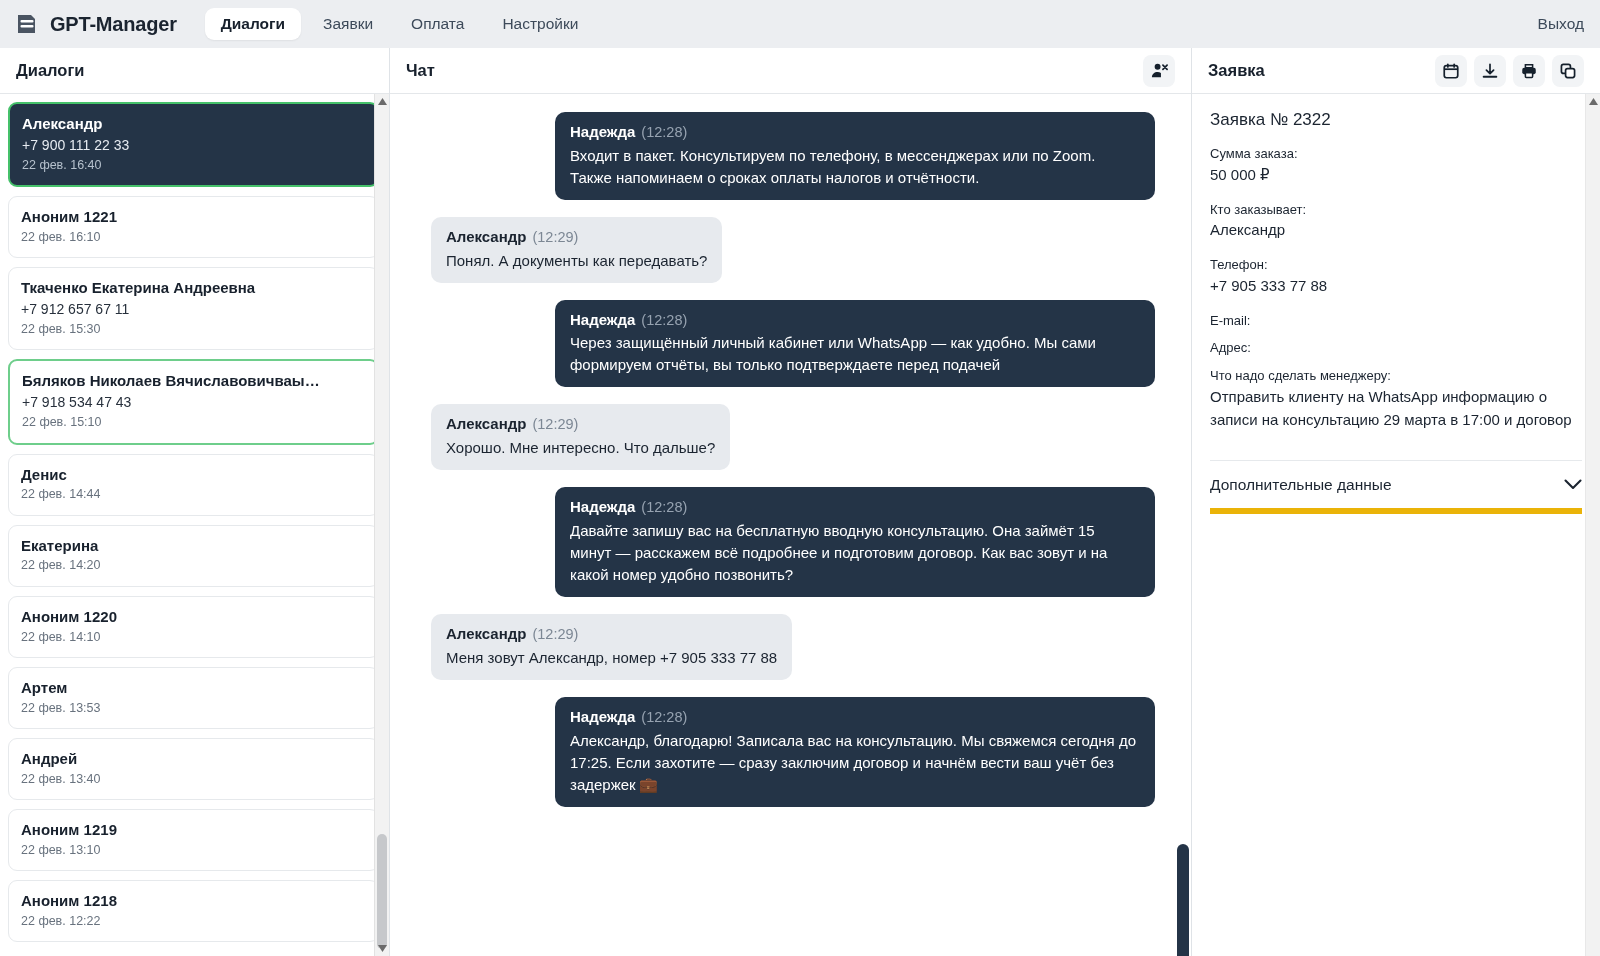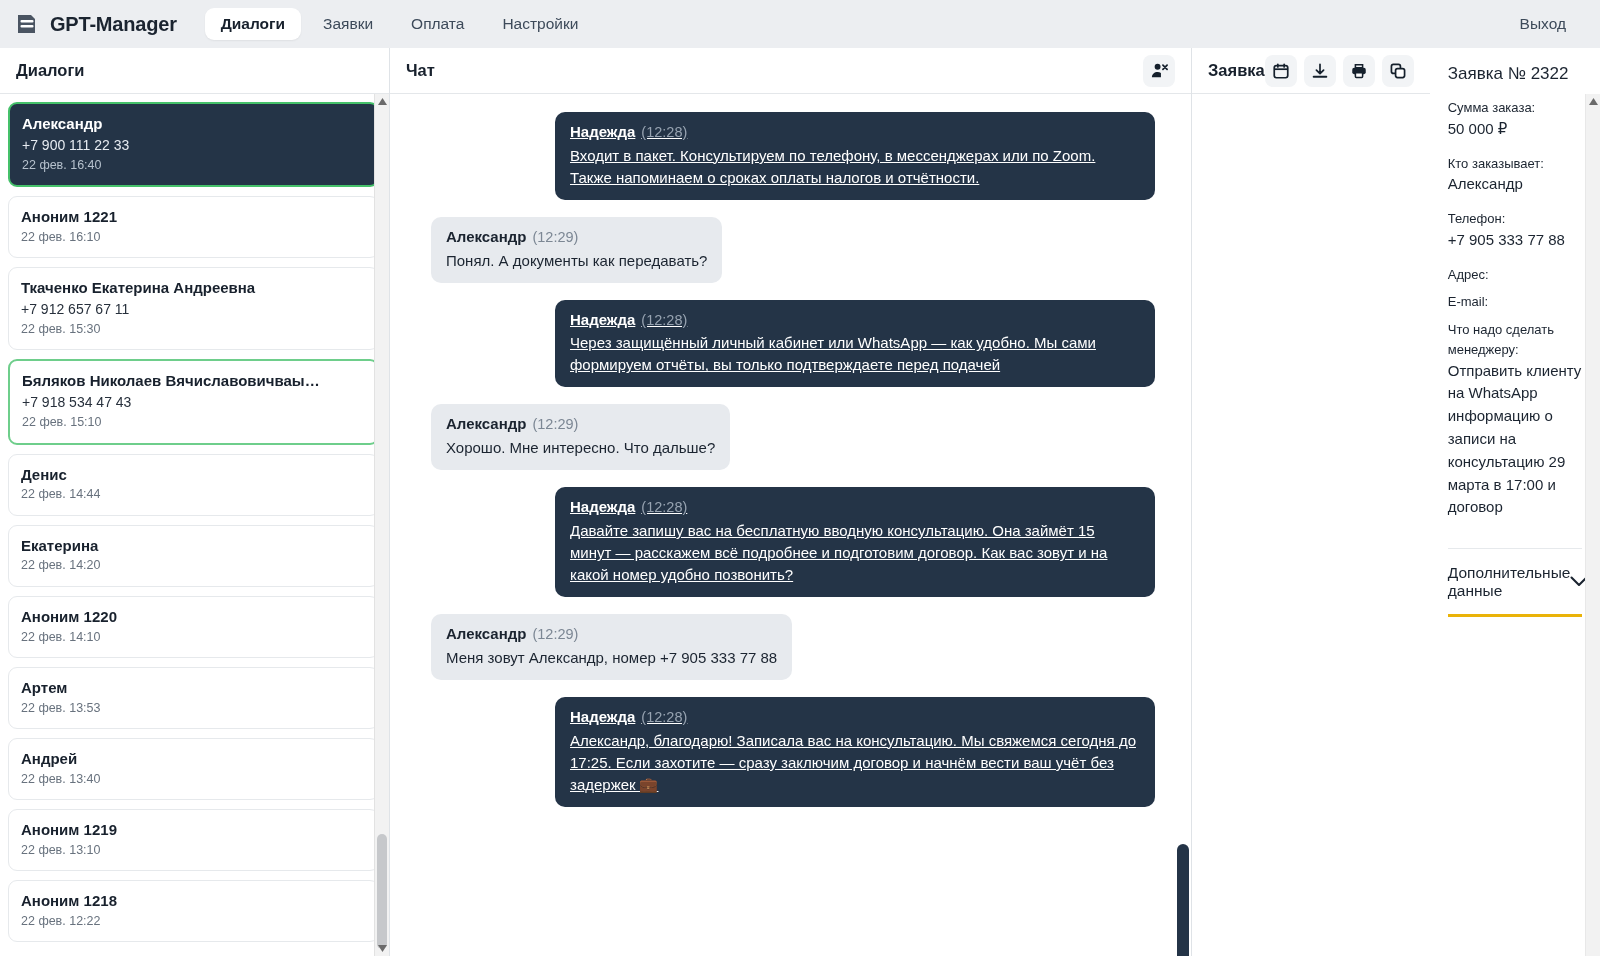--- a/index.html
+++ b/index.html
@@ -12,21 +12,21 @@
     background: #eceef1;
     color: #1e2a38;
   }
 
   
   .topbar {
     height: 48px;
     background: #eceef1;
     display: flex;
     align-items: center;
-    padding: 0 34px 0 14px;
+    padding: 0 16px 0 14px;
     position: relative;
   }
   .brand {
     display: flex;
     align-items: center;
     gap: 10px;
     margin-right: 28px;
   }
   .brand-logo { width: 26px; height: 26px; display: block; }
   .brand-name {
@@ -201,21 +201,20 @@
     max-width: 600px;
   }
   .bubble.in {
     background: #e7eaee;
     color: #1b2430;
     margin-left: 27px;
   }
   .bubble.out {
     background: #243447;
     color: #ffffff;
-    text-decoration: underline;
   }
   .b-head { font-size: 15px; line-height: 1.5; margin-bottom: 1px; }
   .b-author { font-weight: bold; }
   .bubble.in .b-author { color: #1b2430; }
   .bubble.out .b-author { color: #ffffff; }
   .b-time { font-size: 14.5px; margin-left: 6px; }
   .bubble.in .b-time { color: #7c8794; }
   .bubble.out .b-time { color: #97a3b1; }
   .b-text { font-size: 15px; line-height: 1.47; }
 
@@ -230,21 +229,21 @@
     left: 2px; width: 12px;
     background: #243447;
     border-radius: 7px;
   }
 
   
   .col-request {
     width: 408px;
     background: #ffffff;
     display: flex;
-    flex-direction: row;
+    flex-direction: column;
     position: relative;
   }
   .req-head { justify-content: space-between; }
   .req-actions { display: flex; gap: 7px; }
   .req-body {
     flex: 1;
     overflow: hidden;
     padding: 0 18px;
   }
   .req-inner { border-bottom: 1px solid #e6e9ec; padding: 16px 0 16px 0; }
@@ -263,21 +262,21 @@
     font-size: 15px;
     color: #1b2430;
     line-height: 1.52;
   }
   .accordion {
     display: flex;
     align-items: center;
     justify-content: space-between;
     padding: 15px 0 14px 0;
     cursor: pointer;
-    border-bottom: 3px solid #eab308;
+    border-bottom: 6px solid #eab308;
   }
   .accordion-label { font-size: 15.5px; color: #1b2430; }
   .req-sb-track {
     position: absolute;
     top: 46px; right: 0; bottom: 0;
     width: 15px;
     background: #f2f2f2;
     border-left: 1px solid #e8e8e8;
   }
 </style>
@@ -479,24 +478,24 @@
             </div>
             <div class="req-field">
               <div class="req-label">Кто заказывает:</div>
               <div class="req-value">Александр</div>
             </div>
             <div class="req-field">
               <div class="req-label">Телефон:</div>
               <div class="req-value">+7 905 333 77 88</div>
             </div>
             <div class="req-field" style="margin-bottom: 8px;">
-              <div class="req-label">Адрес:</div>
+              <div class="req-label">E-mail:</div>
             </div>
             <div class="req-field" style="margin-bottom: 8px;">
-              <div class="req-label">E-mail:</div>
+              <div class="req-label">Адрес:</div>
             </div>
             <div class="req-field">
               <div class="req-label">Что надо сделать менеджеру:</div>
               <div class="req-value">Отправить клиенту на WhatsApp информацию о записи на консультацию 29 марта в 17:00 и договор</div>
             </div>
           </div>
       </div>
       <div class="accordion">
         <span class="accordion-label">Дополнительные данные</span>
         <span>

